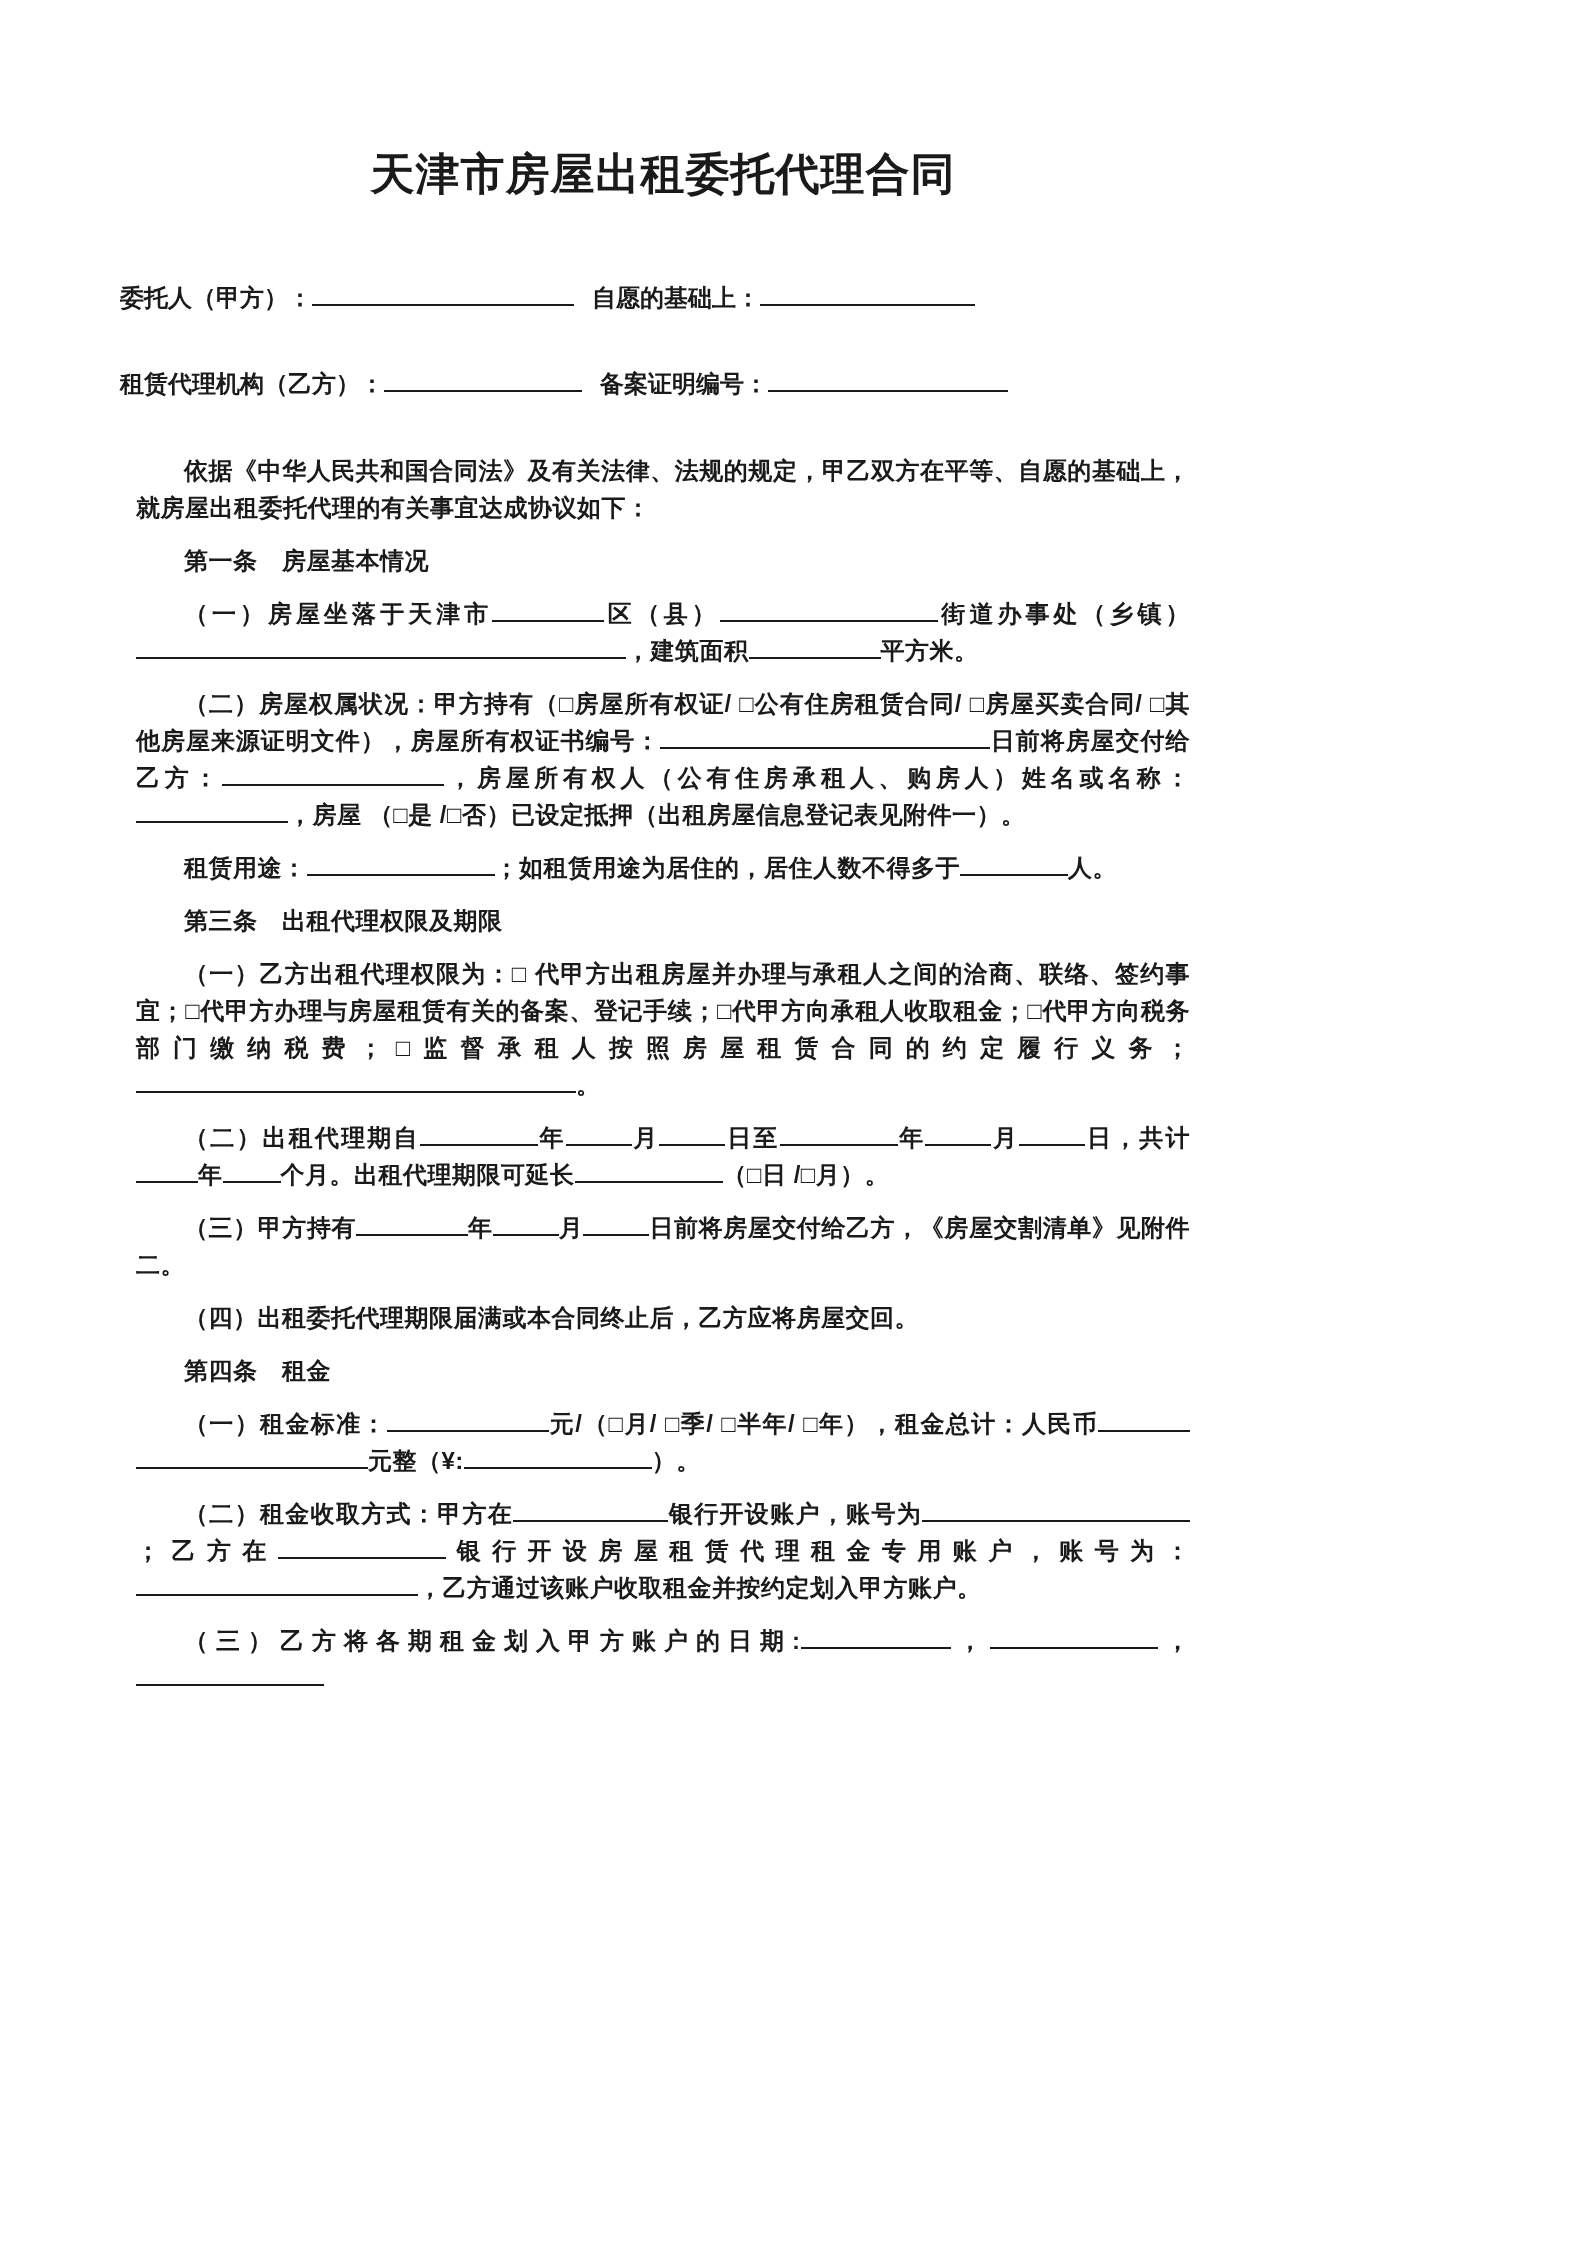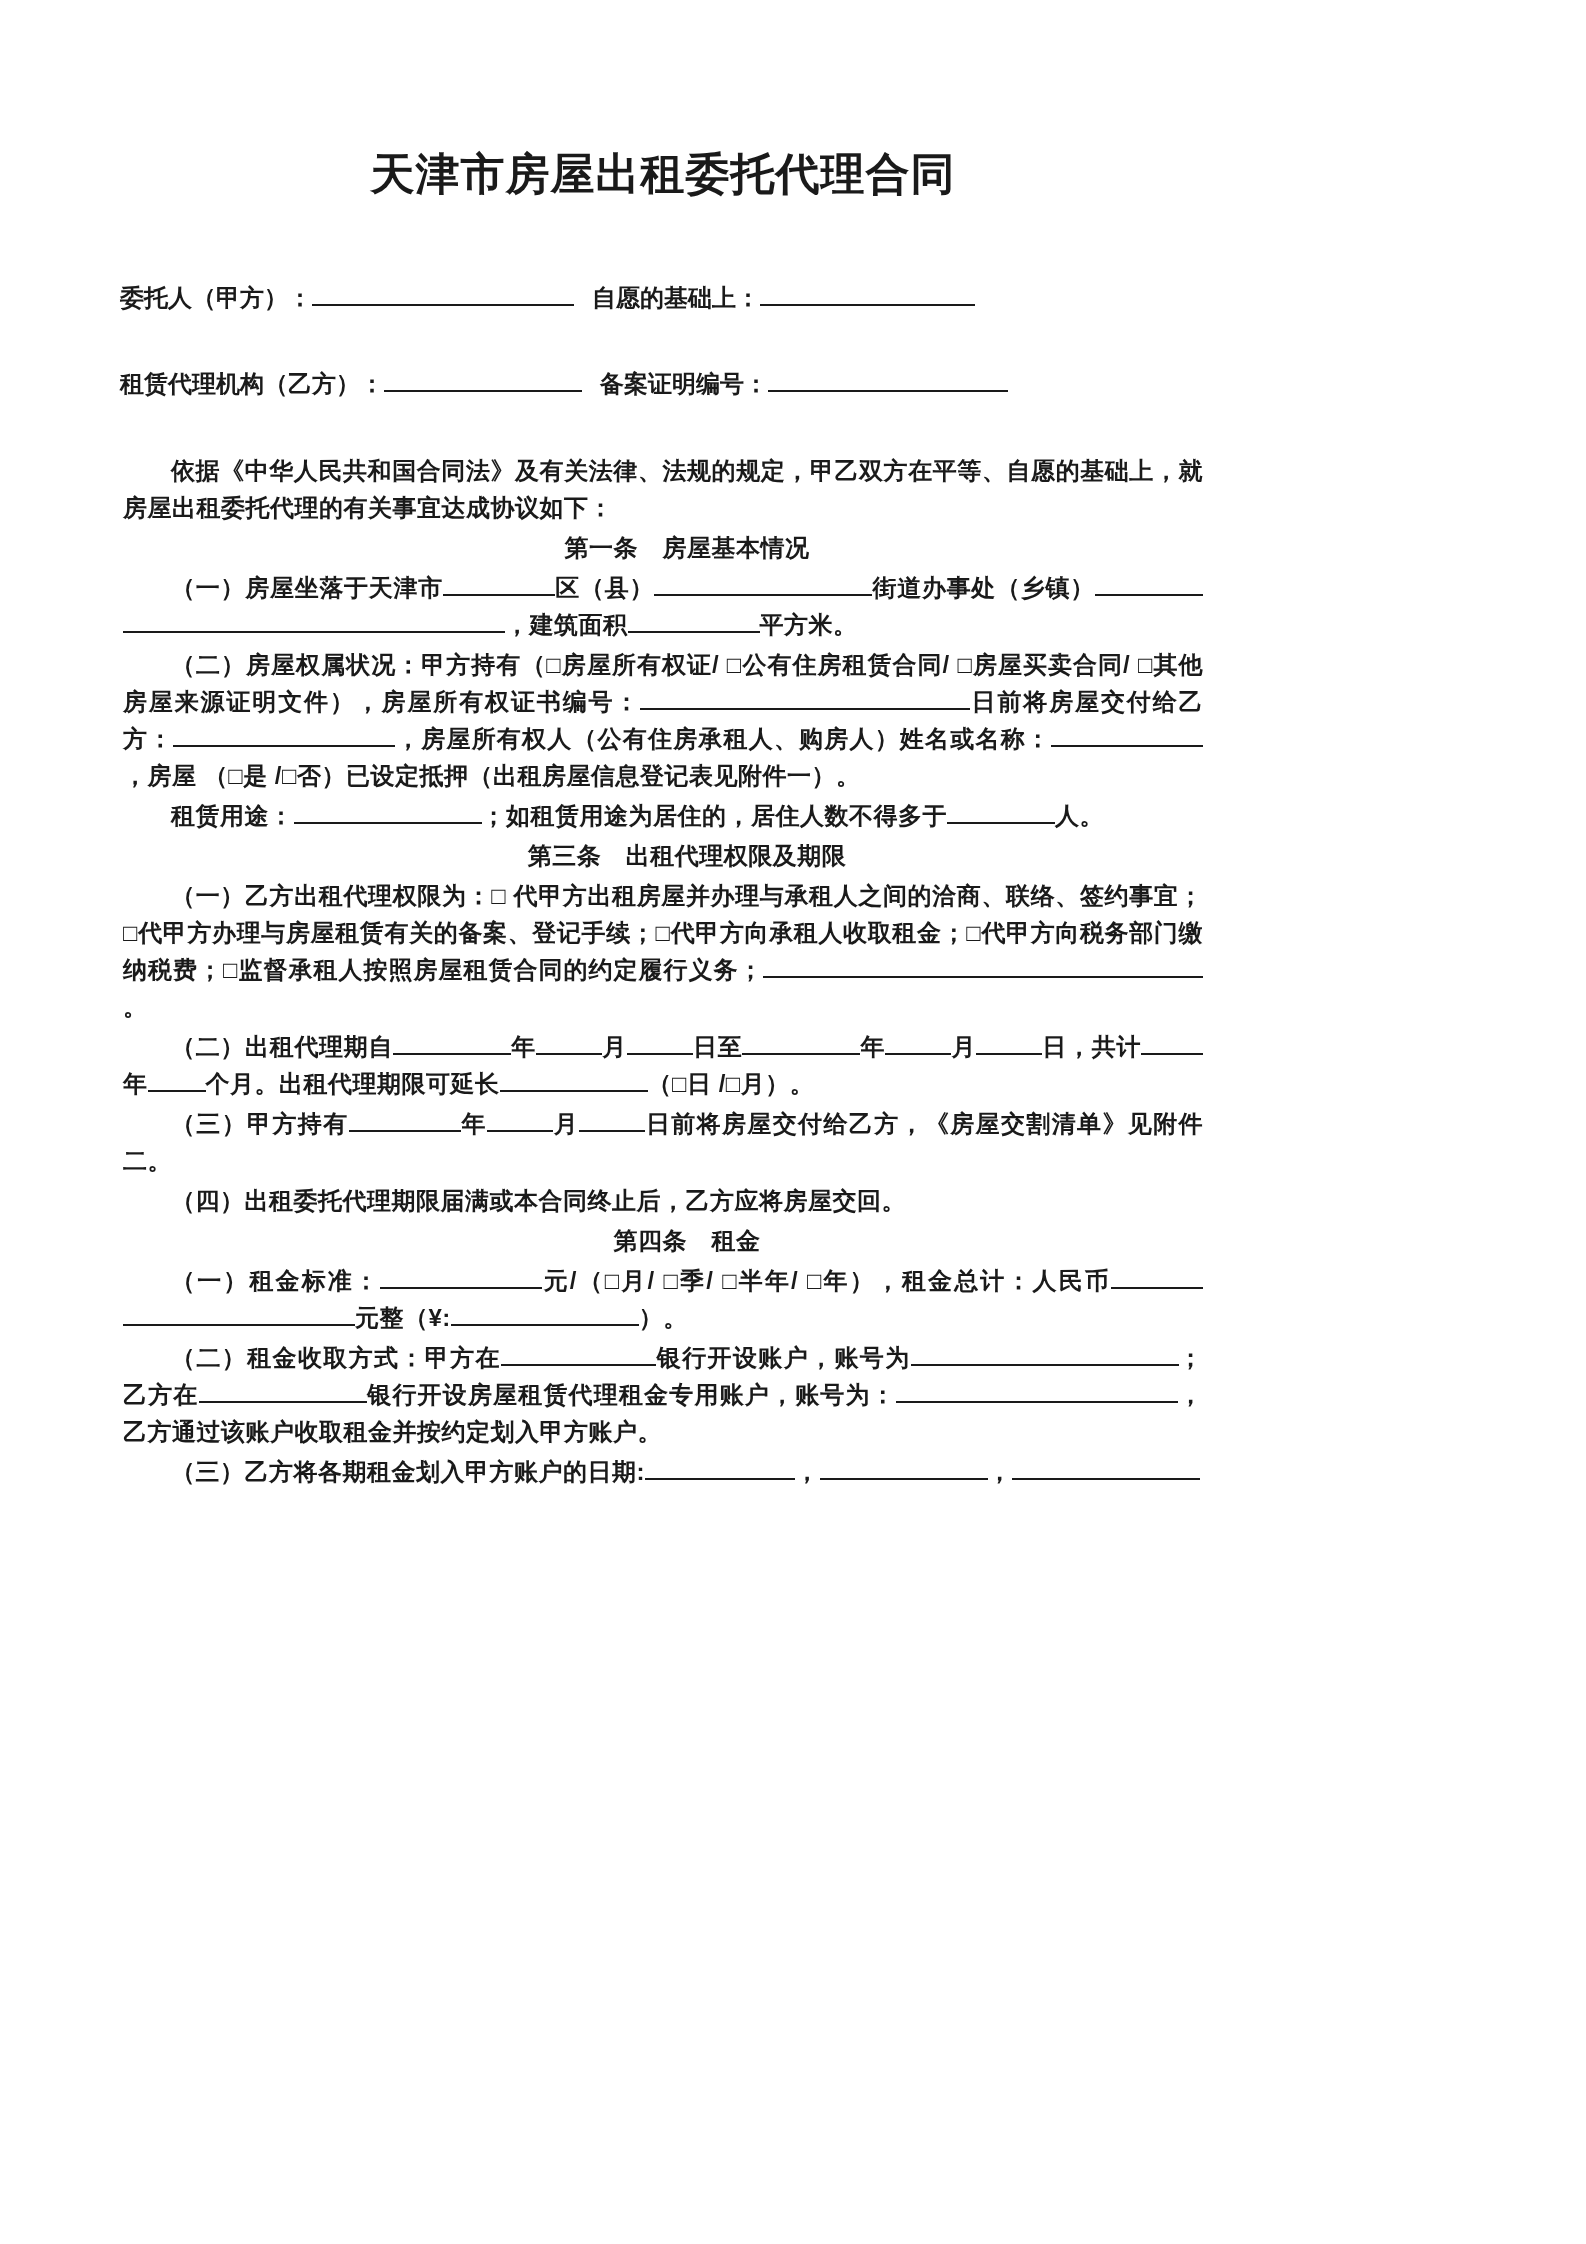--- a/index.html
+++ b/index.html
@@ -25,26 +25,26 @@
   }
   .fieldrow {
     font-size: 24px;
     line-height: 32px;
     margin: 0 0 52px 0;
     white-space: nowrap;
   }
   .heading, .para {
     font-size: 24px;
     line-height: 37px;
-    margin: 3px;
+    margin: 16px;
     text-align: justify;
     text-indent: 48px;
     letter-spacing: 0.5px;
   }
-  .heading { text-align: center; }
+  .heading { text-align: left; }
   .blank {
     display: inline-block;
     height: 24px;
     border-bottom: 2px solid #1a1a1a;
     vertical-align: baseline;
   }
   .gap {
     display: inline-block;
     height: 1px;
   }

